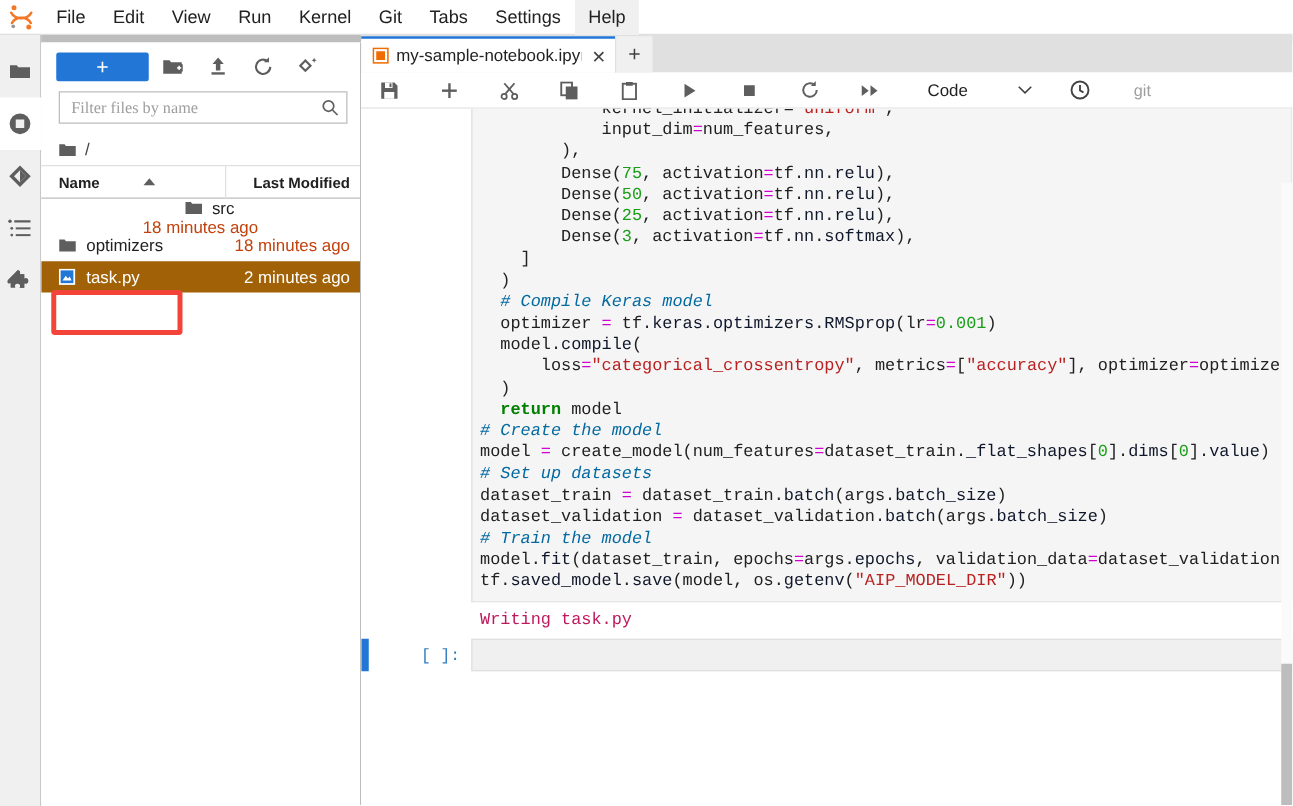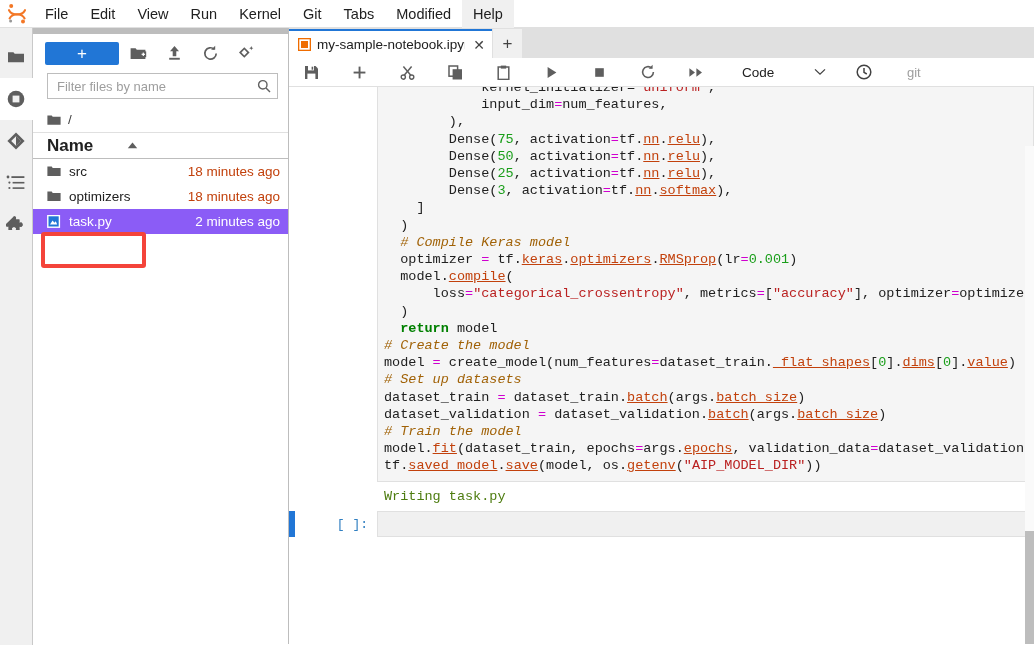--- a/index.html
+++ b/index.html
@@ -68,47 +68,47 @@
     width: 34px; height: 26px; display: flex; align-items: center; justify-content: center;
     cursor: pointer;
   }
   .fb-filterwrap { padding: 1px 10px 8px 14px; }
   .fb-filter {
     height: 26px; border: 1px solid #bdbdbd; background: #fff;
     display: flex; align-items: center; padding: 0 6px 0 9px;
   }
   .fb-filter input {
     flex: 1; border: none; outline: none;
-    font-family: Liberation Sans, sans-serif;
+    font-family: Liberation Serif, serif;
     font-size: 13px; color: #4d7c0f; background: transparent;
   }
   .fb-filter input::placeholder { color: #9e9e9e; }
 
   .fb-breadcrumb {
     height: 26px; display: flex; align-items: center; gap: 7px;
     padding-left: 14px; border-bottom: 1px solid #e0e0e0;
     font-size: 13.5px; color: #424242;
   }
 
   .fb-head {
     display: flex; height: 26px; align-items: center;
     border-bottom: 1px solid #bdbdbd;
-    font-size: 17px; font-weight: bold; color: #212121;
+    font-size: 12px; font-weight: bold; color: #212121;
   }
   .fb-head .c-name { flex: 1; padding-left: 14px; display: flex; align-items: center; gap: 34px; }
   .fb-head .c-mod  { width: 108px; text-align: right; padding-right: 8px; border-left: 1px solid #e0e0e0; height: 26px; line-height: 26px; }
 
   .fb-row {
     display: flex; height: 25px; align-items: center;
     font-size: 13.5px; color: #212121; cursor: pointer;
   }
   .fb-row .c-name { flex: 1; padding-left: 14px; display: flex; align-items: center; gap: 8px; min-width: 0; }
   .fb-row .c-name .fname { overflow: hidden; white-space: nowrap; }
   .fb-row .c-mod  { width: 108px; text-align: right; padding-right: 8px; color: #c2410c; }
-  .fb-row.selected { background: #8b5cf6; color: #ffffff; }
+  .fb-row.selected { background: #a16207; color: #ffffff; }
   .fb-row.selected .c-mod { color: #ffffff; }
 
   .running-dot {
     position: absolute; left: 6px; width: 7px; height: 7px;
     border-radius: 50%; background: #3aa83a;
   }
 
   
   .annot-box {
     position: absolute; left: 41px; top: 232px; width: 105px; height: 36px;
@@ -176,34 +176,34 @@
     flex: 1; background: #f5f5f5;
     border: 1px solid #e0e0e0;
     font-family: "Liberation Mono", monospace;
     font-size: 13.5px; line-height: 17.2px;
     color: #212121; white-space: pre; overflow: hidden;
     padding: 0 0 6px 6px;
   }
   .cell-output {
     flex: 1; background: #ffffff;
     font-family: "Liberation Mono", monospace;
-    font-size: 13.5px; line-height: 17.2px; color: #4d7c0f;
+    font-size: 13.5px; line-height: 17.2px; color: #be185d;
     padding: 6px 0 6px 7px; white-space: pre;
   }
   .empty-input {
     flex: 1; height: 26px; background: #f0f0f0; border: 1px solid #e0e0e0;
   }
 
   
-  .t-com { color: #a16207; font-style: italic; }
+  .t-com { color: #0369a1; font-style: italic; }
   .t-str { color: #ba2121; }
   .t-num { color: #1a9e1a; }
   .t-op  { color: #cf00cf; }
   .t-kw  { color: #008000; font-weight: bold; }
-  .t-fn  { color: #c2410c; text-decoration: underline; }
+  .t-fn  { color: #0f172a; }
   .t-plain { color: #212121; }
 
   
   .mainscroll {
     position: absolute; right: 0; top: 59px; width: 9px; height: 558px;
     background: #fafafa;
   }
   .mainscroll .thumb {
     position: absolute; right: 0; top: 385px; width: 9px; height: 160px;
     background: #bdbdbd;
@@ -230,21 +230,21 @@
       </svg>
     </div>
     <div id="menu-items" style="display:flex;align-items:center;">
         <div class="menu-item">File</div>
         <div class="menu-item">Edit</div>
         <div class="menu-item">View</div>
         <div class="menu-item">Run</div>
         <div class="menu-item">Kernel</div>
         <div class="menu-item">Git</div>
         <div class="menu-item">Tabs</div>
-        <div class="menu-item">Modified</div>
+        <div class="menu-item">Settings</div>
         <div class="menu-item active">Help</div>
       </div>
   </div>
 
   <div class="topstrip"></div>
 
   <div class="activitybar">
     <div class="act-icon first">
       <svg width="18" height="18" viewBox="0 0 18 18">
           <path d="M1 4.2h5.4l1.3 1.6H17v8.5H1z" fill="#5e5e5e"></path>
@@ -337,24 +337,25 @@
 
     <div class="fb-head">
       <div class="c-name">
         <span>Name</span>
         <span>
           <svg width="11" height="7" viewBox="0 0 11 7">
               <path d="M5.5 0.6 10.2 6.2H0.8z" fill="#5e5e5e"></path>
             </svg>
         </span>
       </div>
+      <div class="c-mod">Last Modified</div>
     </div>
 
     <div id="file-rows">
-        <div class="fb-row" style="position: relative;">
+        <div class="fb-row" style="position: relative; flex-direction: column;">
           <div class="c-name">
             <span style="display: flex;">
               <svg width="14" height="13" viewBox="0 0 14 13">
                 <path d="M0.4 1.6h4.3l1 1.3H13.6v8.2H0.4z" fill="#5e5e5e"></path>
               </svg>
             </span>
             <span class="fname">src</span>
           </div>
           <div class="c-mod">18 minutes ago</div>
         </div>

